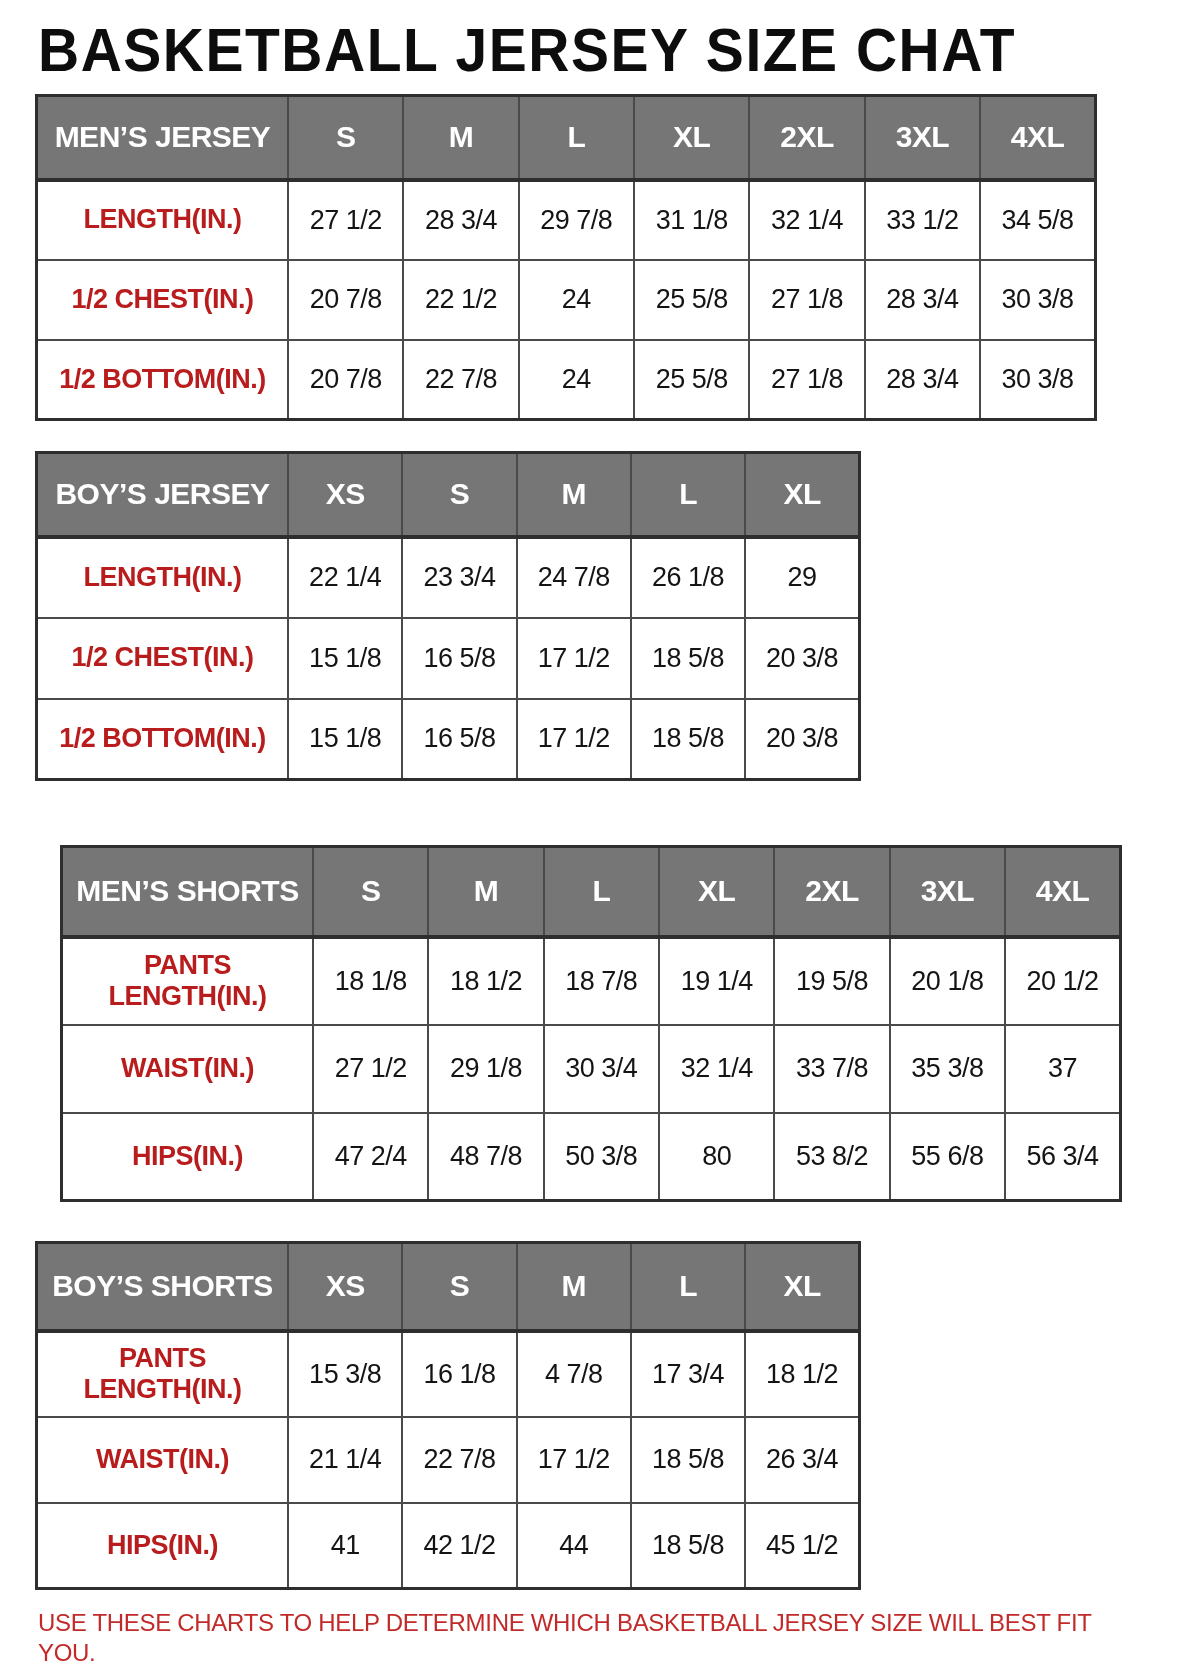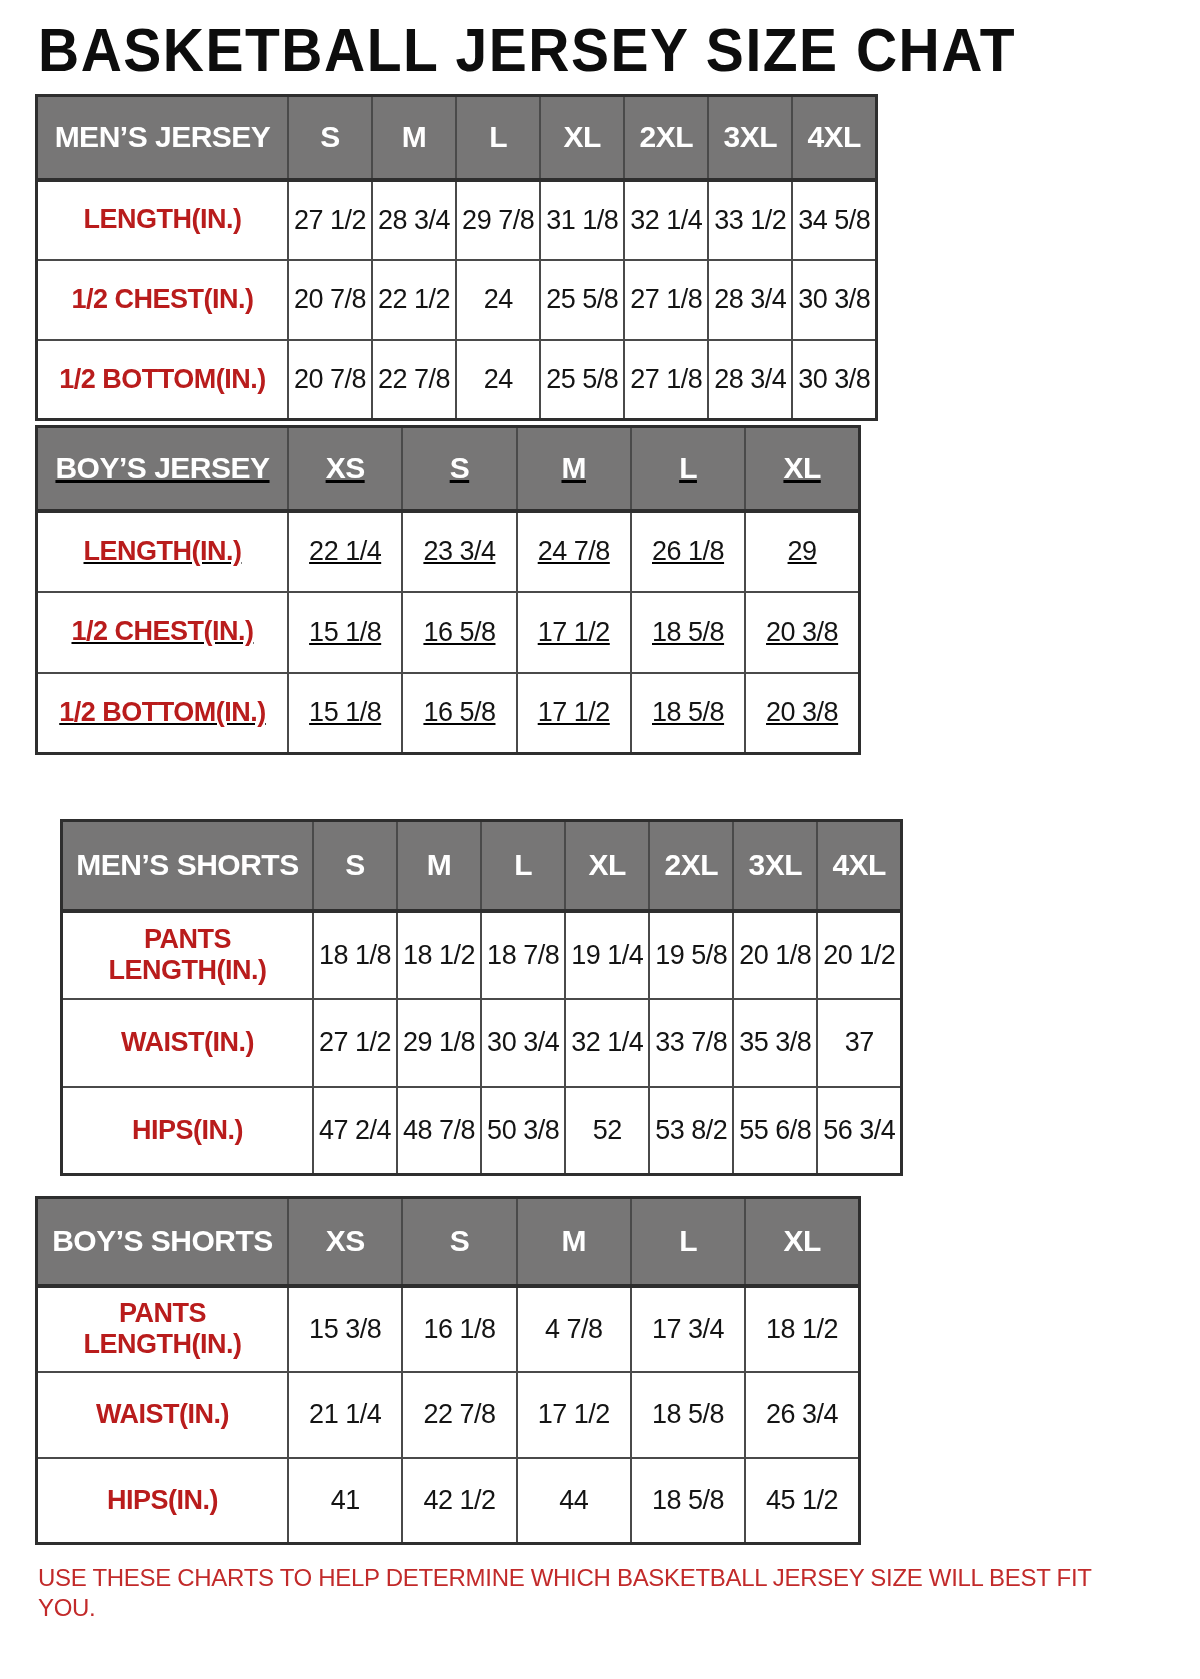--- a/index.html
+++ b/index.html
@@ -69,31 +69,31 @@
     line-height: 1.15;
   }
   table.size-table tbody td {
     font-size: 27px;
     font-weight: 400;
     letter-spacing: -0.5px;
     color: #141414;
     white-space: nowrap;
   }
   .label-col { width: 245px; }
-  .wide-table  { width: 843px; border-radius: 18px; }
+  .wide-table  { width: 1062px; border-radius: 18px; }
   .narrow-table { width: 826px; }
   .wide-table thead tr   { height: 84px; }
   .wide-table tbody tr   { height: 80px; }
   .narrow-table thead tr { height: 84px; }
   .narrow-table tbody tr { height: 81px; }
   .t-mens-shorts  { margin-top: 64px; margin-left: 25px; }
   .t-mens-shorts thead tr { height: 90px; }
   .t-mens-shorts tbody tr { height: 88px; }
-  .t-boys-jersey  { margin-top: 4px; text-decoration: underline; }
-  .t-boys-shorts  { margin-top: 20px; }
+  .t-boys-jersey  { margin-top: 30px; }
+  .t-boys-shorts  { margin-top: 39px; }
   .t-boys-shorts thead tr { height: 88px; }
   .t-boys-shorts tbody tr { height: 86px; }
 </style>
 </head>
 <body>
 
 <div class="page">
   <h1 class="page-title">BASKETBALL JERSEY SIZE CHAT</h1>
 
   <table class="size-table wide-table t-mens-jersey">
@@ -212,21 +212,21 @@
           <td>32 1/4</td>
           <td>33 7/8</td>
           <td>35 3/8</td>
           <td>37</td>
         </tr>
         <tr>
           <th class="row-label">HIPS(IN.)</th>
           <td>47 2/4</td>
           <td>48 7/8</td>
           <td>50 3/8</td>
-          <td>52</td>
+          <td>80</td>
           <td>53 8/2</td>
           <td>55 6/8</td>
           <td>56 3/4</td>
         </tr>
       </tbody>
     </table>
   <table class="size-table narrow-table t-boys-shorts">
       <thead>
         <tr>
           <th class="label-col">BOY’S SHORTS</th>

